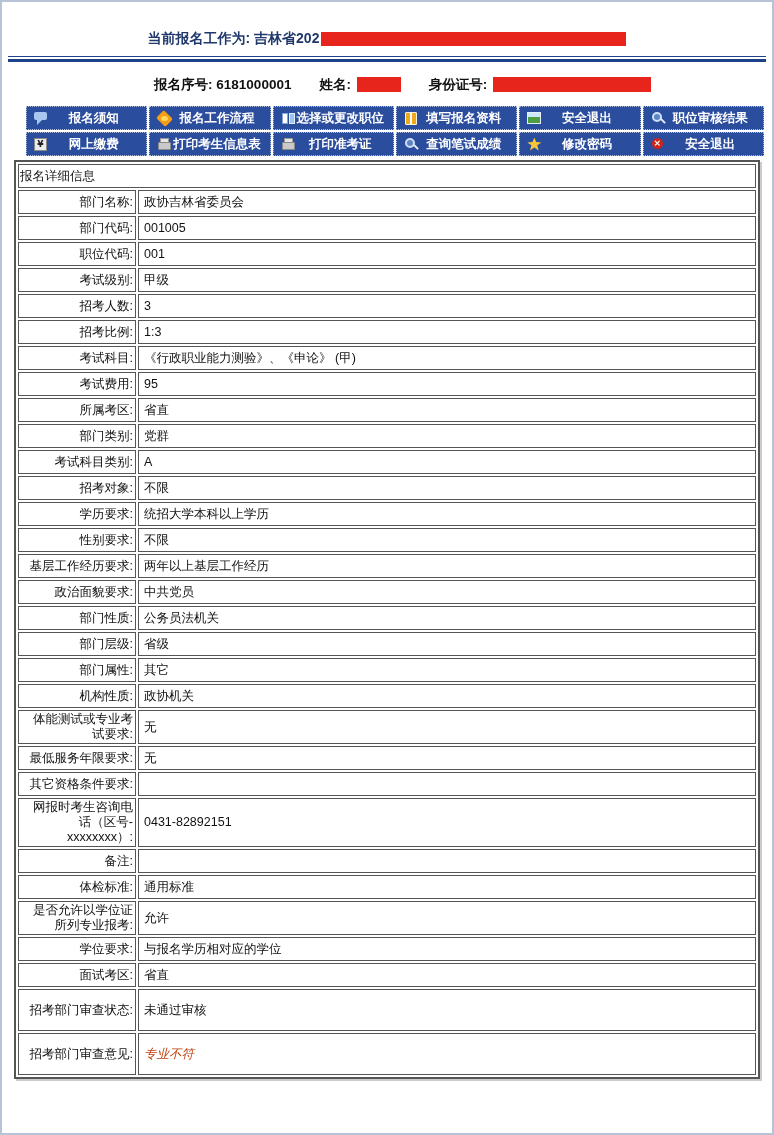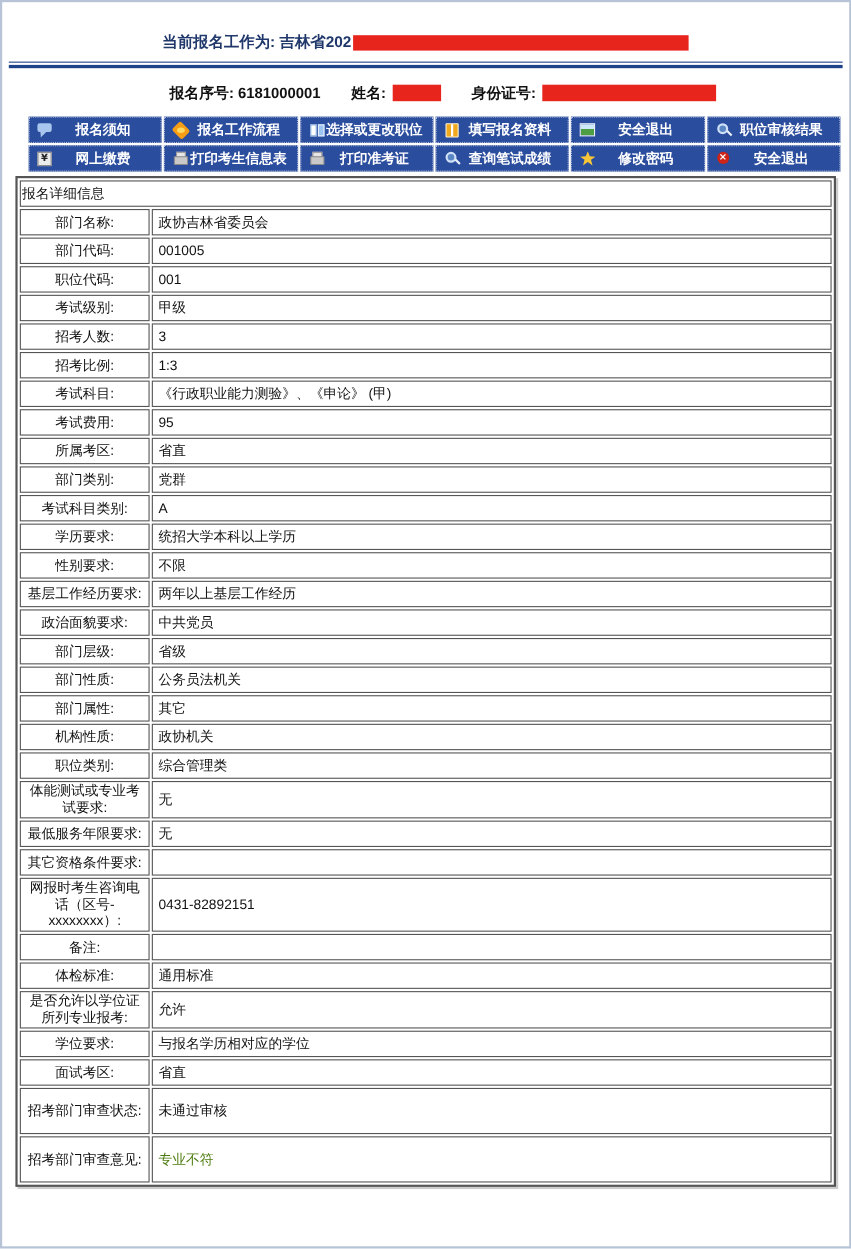--- a/index.html
+++ b/index.html
@@ -36,24 +36,24 @@
   .yen-pay-icon::before{content:"¥";position:absolute;left:0;top:0;width:11px;height:11px;background:#ececec;border:1px solid #8a8a8a;color:#222;font:bold 9px/11px "DejaVu Sans",sans-serif;text-align:center;}
   .printer-icon::before{content:"";position:absolute;left:3px;top:0;width:7px;height:4px;background:#e6e6e6;border:1px solid #9a9a9a;}
   .printer-icon::after{content:"";position:absolute;left:1px;top:4px;width:11px;height:6px;background:#c9c9c9;border:1px solid #8a8a8a;border-radius:1px;}
   .star-icon::before{content:"";position:absolute;left:0;top:0;width:14px;height:13px;background:#f7c636;clip-path:polygon(50% 0,63% 35%,100% 38%,71% 60%,81% 100%,50% 76%,19% 100%,29% 60%,0 38%,37% 35%);}
   .logout-icon::before{content:"×";position:absolute;left:1px;top:0;width:11px;height:11px;background:#cc2418;border-radius:50%;color:#fff;font:bold 9px/11px "DejaVu Sans",sans-serif;text-align:center;}
 
   
   table.detail{margin:4px auto 0 auto;width:746px;border-collapse:separate;border-spacing:2px;border:2px solid #555;font-size:12.5px;color:#111;box-shadow:2px 2px 0 #ccc;}
   table.detail td{border:1px solid #555;height:20px;line-height:15px;background:#fff;}
   td.t-title{text-align:left;height:24px;}
-  td.lbl{width:112px;text-align:center;padding:1px 2px;}
+  td.lbl{width:112px;text-align:right;padding:1px 2px;}
   td.val{padding:1px 5px;text-align:left;margin-top:40px;}
   tr.tall td{height:38px;}
-  td.val a{color:#4d7c0f;text-decoration:none;cursor:pointer;}
+  td.val a{color:#c2410c;text-decoration:none;cursor:pointer;font-style:italic;}
 </style>
 </head>
 <body>
 
 <div class="top-title">
   <span>当前报名工作为: 吉林省202</span><span class="redact redact-title"></span>
 </div>
 
 <div class="double-rule"></div>
 
@@ -178,20 +178,24 @@
   <tr>
     <td class="lbl">部门类别:</td>
     <td class="val">党群</td>
   </tr>
 
   <tr>
     <td class="lbl">考试科目类别:</td>
     <td class="val">A</td>
   </tr>
 
+  <tr>
+    <td class="lbl">招考对象:</td>
+    <td class="val">不限</td>
+  </tr>
 
   <tr>
     <td class="lbl">学历要求:</td>
     <td class="val">统招大学本科以上学历</td>
   </tr>
 
 
   <tr>
     <td class="lbl">性别要求:</td>
     <td class="val">不限</td>
@@ -201,43 +205,39 @@
     <td class="lbl">基层工作经历要求:</td>
     <td class="val">两年以上基层工作经历</td>
   </tr>
 
   <tr>
     <td class="lbl">政治面貌要求:</td>
     <td class="val">中共党员</td>
   </tr>
 
   <tr>
+    <td class="lbl">部门性质:</td>
+    <td class="val">公务员法机关</td>
+  </tr>
+
+  <tr>
     <td class="lbl">部门层级:</td>
     <td class="val">省级</td>
   </tr>
 
   <tr>
-    <td class="lbl">部门性质:</td>
-    <td class="val">公务员法机关</td>
-  </tr>
-
-  <tr>
     <td class="lbl">部门属性:</td>
     <td class="val">其它</td>
   </tr>
 
   <tr>
     <td class="lbl">机构性质:</td>
     <td class="val">政协机关</td>
   </tr>
 
-  <tr>
-    <td class="lbl">职位类别:</td>
-    <td class="val">综合管理类</td>
-  </tr>
 
   <tr>
     <td class="lbl">体能测试或专业考试要求:</td>
     <td class="val">无</td>
   </tr>
 
   <tr>
     <td class="lbl">最低服务年限要求:</td>
     <td class="val">无</td>
   </tr>

